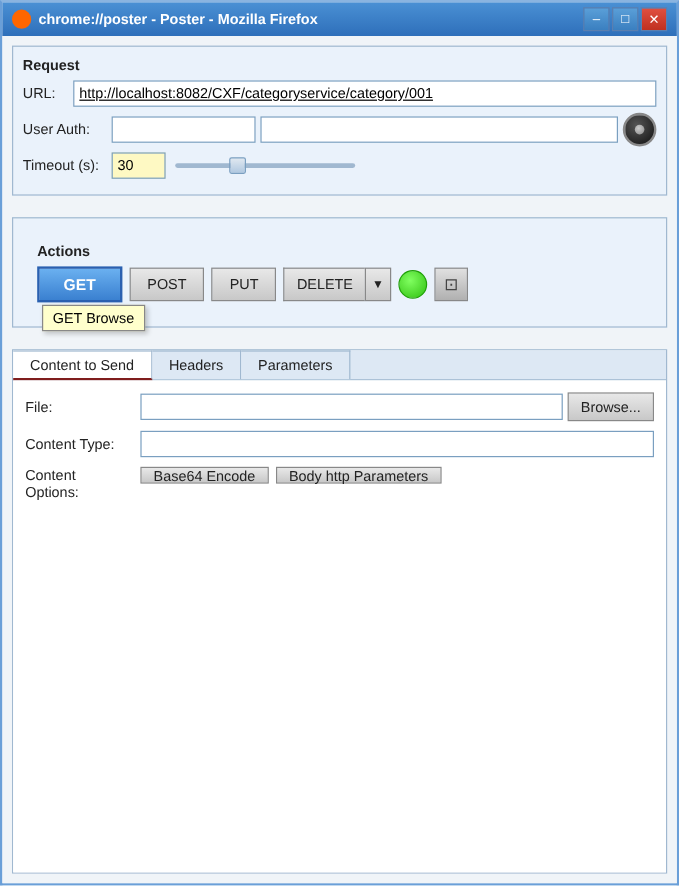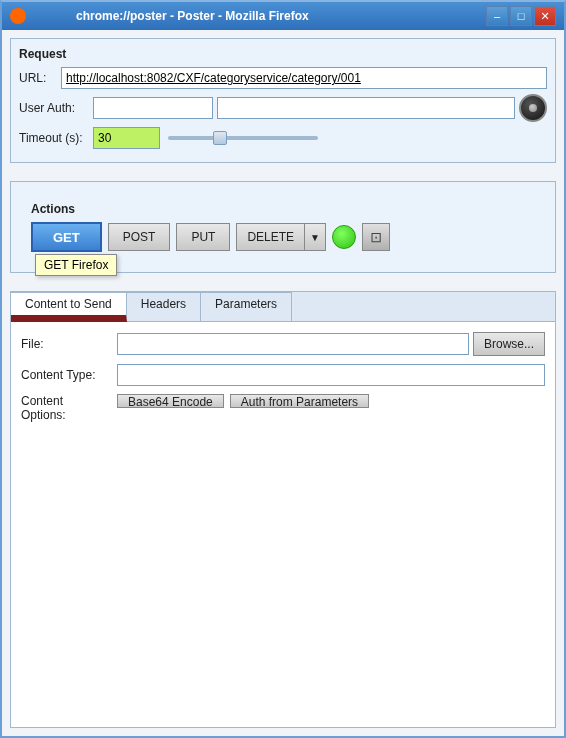--- a/index.html
+++ b/index.html
@@ -24,21 +24,20 @@
     }
 
     .title-bar {
       background: linear-gradient(to bottom, #4a90d4, #2e6fba);
       color: white;
       height: 28px;
       display: flex;
       align-items: center;
       padding: 0 8px;
       flex-shrink: 0;
-      gap: 44px;
     }
 
     .title-bar-icon {
       width: 16px;
       height: 16px;
       margin-right: 6px;
       background: #ff6600;
       border-radius: 50%;
       display: inline-block;
       flex-shrink: 0;
@@ -154,24 +153,24 @@
 
     .auth-icon::after {
       content: '';
       width: 8px;
       height: 8px;
       border-radius: 50%;
       background: radial-gradient(circle at 40% 35%, #ccc, #888);
     }
 
     .timeout-input {
-      width: 67px;
+      width: 45px;
       height: 22px;
       border: 1px solid #7a9fc0;
-      background: #bef264;
+      background: #fef9c3;
       padding: 2px 4px;
       font-size: 12px;
     }
 
     .slider-container {
       flex: 1;
       display: flex;
       align-items: center;
       padding: 0 4px;
     }
@@ -313,21 +312,21 @@
       font-size: 12px;
       cursor: pointer;
       border-right: 1px solid #a0b8d0;
       border-top: 1px solid #a0b8d0;
       color: #222;
       background: #dde8f4;
     }
 
     .tab.active {
       background: white;
-      border-bottom: 7px solid #7f1d1d;
+      border-bottom: 2px solid #7f1d1d;
       margin-bottom: -1px;
       font-weight: normal;
     }
 
     .tab:first-child {
       border-left: none;
     }
 
     .tab-content {
       flex: 1;
@@ -461,21 +460,21 @@
         <button class="btn-get">GET</button>
         <button class="btn-action">POST</button>
         <button class="btn-action">PUT</button>
         <div class="btn-delete-group">
           <button class="btn-delete">DELETE</button>
           <button class="btn-delete-arrow">▼</button>
         </div>
         <div class="status-circle"></div>
         <div class="toggle-btn">⊡</div>
 
-        <div class="tooltip">GET Firefox</div>
+        <div class="tooltip">GET Browse</div>
       </div>
     </div>
 
     <div class="tabs-section">
       <div class="tabs-header">
         <div class="tab active">Content to Send</div>
         <div class="tab">Headers</div>
         <div class="tab">Parameters</div>
       </div>
 
@@ -490,21 +489,21 @@
         </div>
 
         <div class="tab-form-row">
           <span class="tab-label">Content Type:</span>
           <input type="text" class="content-type-input" style="">
         </div>
 
         <div class="content-options-row">
           <span class="options-label">Content Options:</span>
           <button class="opt-btn">Base64 Encode</button>
-          <button class="opt-btn">Auth from Parameters</button>
+          <button class="opt-btn">Body http Parameters</button>
         </div>
 
         <div class="tab-body"></div>
       </div>
     </div>
 
   </div>
 </div>
 
 </body></html>

